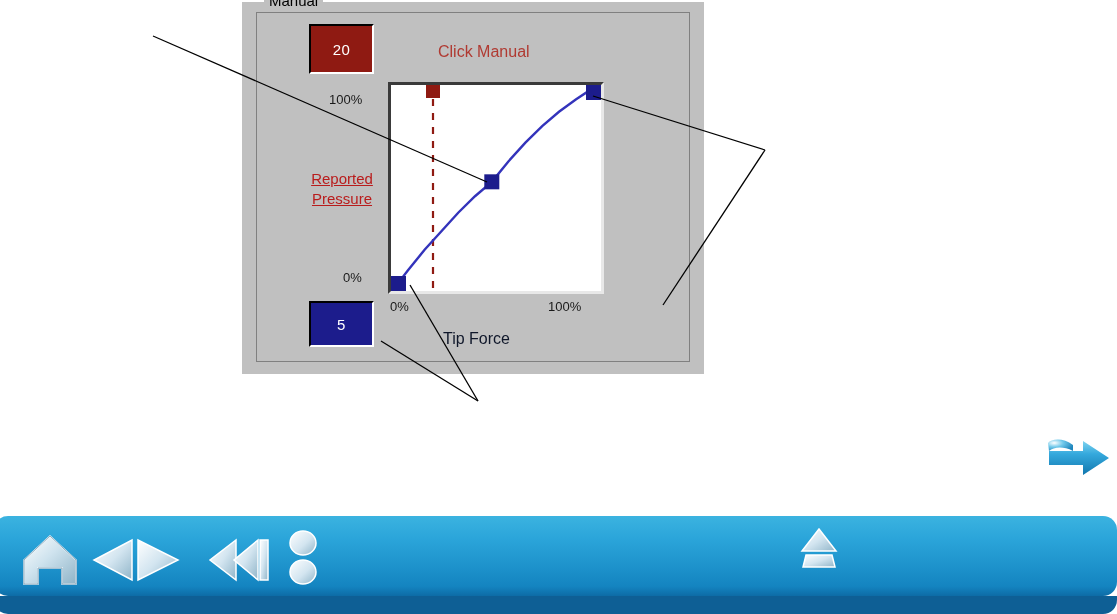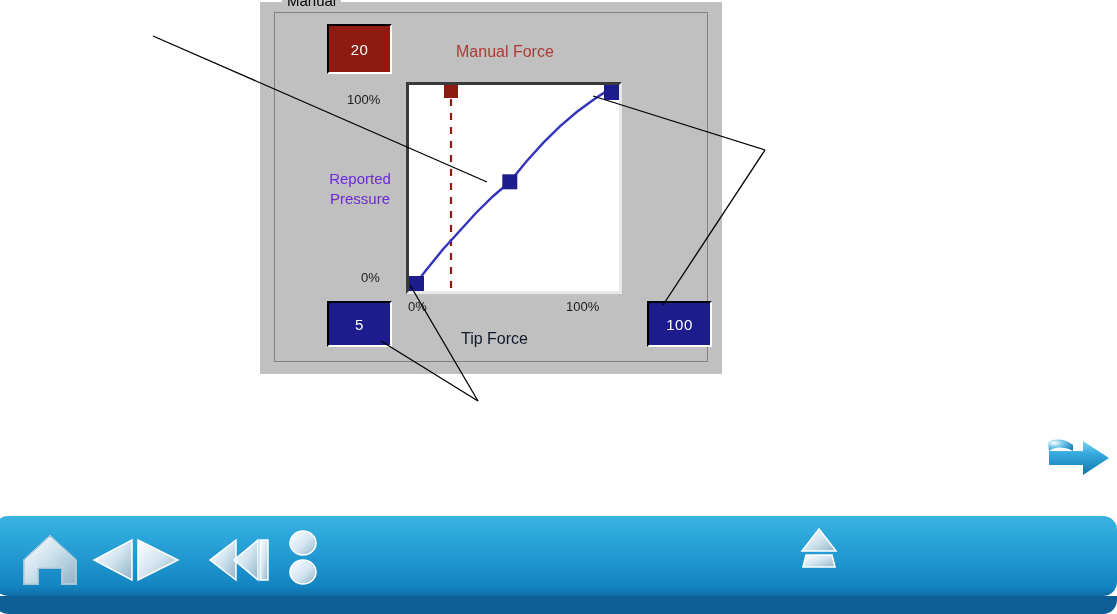--- a/index.html
+++ b/index.html
@@ -11,21 +11,21 @@
     width: 1117px;
     height: 614px;
     position: relative;
     overflow: hidden;
     font-family: "Liberation Sans", sans-serif;
   }
 
   
   #manual-panel {
     position: absolute;
-    left: 260px;
+    left: 242px;
     top: 2px;
     width: 462px;
     height: 372px;
     background: #c0c0c0;
   }
   #manual-groupbox {
     position: absolute;
     left: 14px;
     top: 10px;
     right: 14px;
@@ -71,21 +71,21 @@
     position: absolute; left: 196px; top: 41px;
     font-size: 16px; color: #b03a32; white-space: nowrap;
   }
   #tip-force-title {
     position: absolute; left: 201px; top: 328px;
     font-size: 16px; color: #0f172a; white-space: nowrap;
   }
   #reported-pressure-title {
     position: absolute; left: 50px; top: 167px;
     width: 100px; text-align: center;
-    font-size: 15px; color: #6d28d9; line-height: 20px;
+    font-size: 15px; color: #b91c1c; line-height: 20px; text-decoration: underline;
   }
 
   
   #plot-frame {
     position: absolute;
     left: 146px;
     top: 80px;
     width: 216px;
     height: 212px;
     box-sizing: border-box;
@@ -155,21 +155,21 @@
 </head>
 <body>
 
 <div id="manual-panel">
 
   <div id="manual-groupbox"></div>
   <div id="manual-legend">Manual</div>
 
   <div class="valbox red" id="click-force-value">20</div>
 
-  <div id="click-force-title">Manual Force</div>
+  <div id="click-force-title">Click Manual</div>
 
   <div id="reported-pressure-title">
     <span>Reported</span><br>
     <span>Pressure</span>
   </div>
 
   <div class="axis-label" id="y-label-top">100%</div>
   <div class="axis-label" id="y-label-bottom">0%</div>
   <div class="axis-label" id="x-label-left">0%</div>
   <div class="axis-label" id="x-label-right">100%</div>
@@ -179,21 +179,20 @@
         <line x1="42" x2="42" y1="0" y2="206" stroke="#8f1a12" stroke-width="2.2" stroke-dasharray="7 7"></line>
         <rect x="35" y="0" width="14" height="13" fill="#8f1a12"></rect>
         <polyline points="4.2,201.88 16.8,185.4 33.6,164.8 50.4,146.26 67.2,127.72 84,111.24 100.8,96.82 117.60000000000001,76.22 134.4,57.68000000000001 151.2,41.19999999999999 168,26.78 184.8,14.419999999999987 197.39999999999998,6.180000000000007 207.9,2.0600000000000023" fill="none" stroke="#3333bb" stroke-width="2.4"></polyline>
         <rect x="0" y="191" width="15" height="15" fill="#1c1c8c"></rect>
         <rect x="93.3" y="89.32" width="15" height="15" fill="#1c1c8c"></rect>
         <rect x="195" y="0" width="15" height="15" fill="#1c1c8c"></rect>
       </svg>
   </div>
 
   <div class="valbox blue" id="tip-force-min-value">5</div>
-  <div class="valbox blue" id="tip-force-max-value">100</div>
 
   <div id="tip-force-title">Tip Force</div>
 </div>
 
 <svg id="leader-lines">
   <g stroke="#000000" stroke-width="1.3" fill="none">
 
     <path d="M153,36 L487,182"></path>
 
     <path d="M765,150 L593,96"></path>

